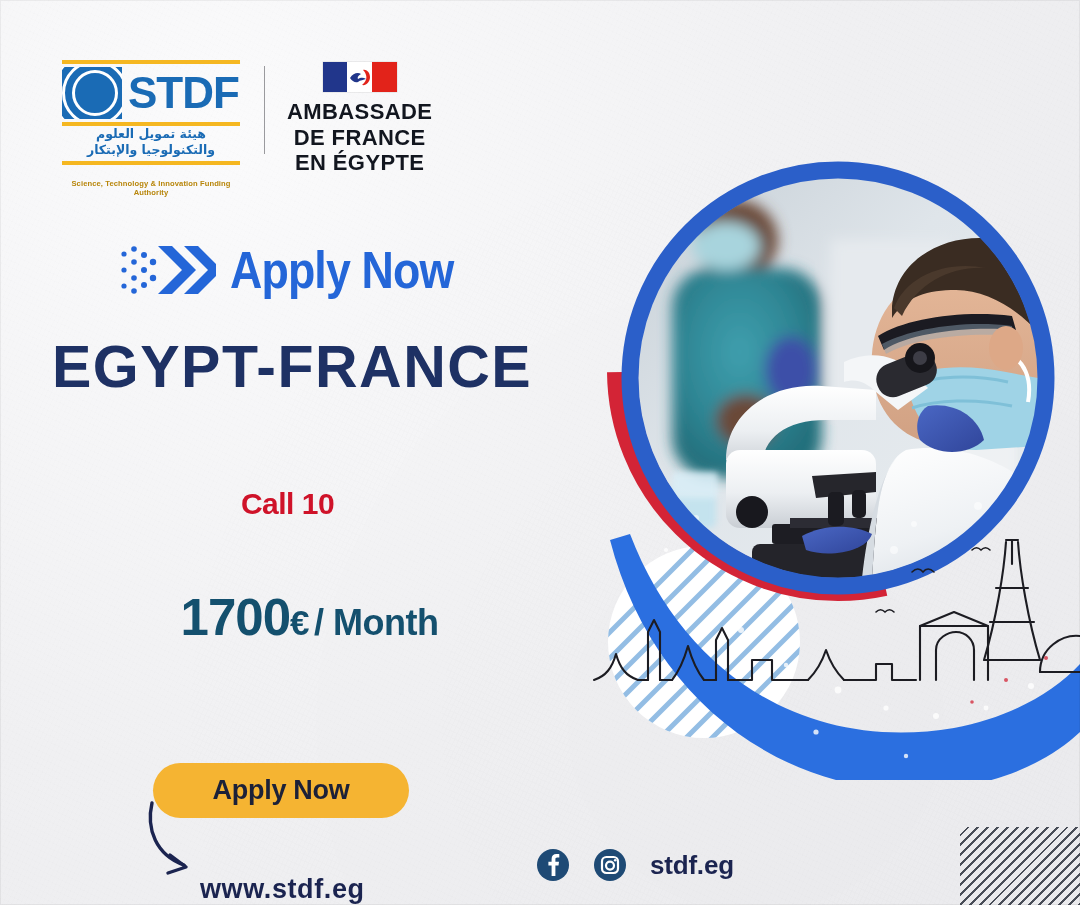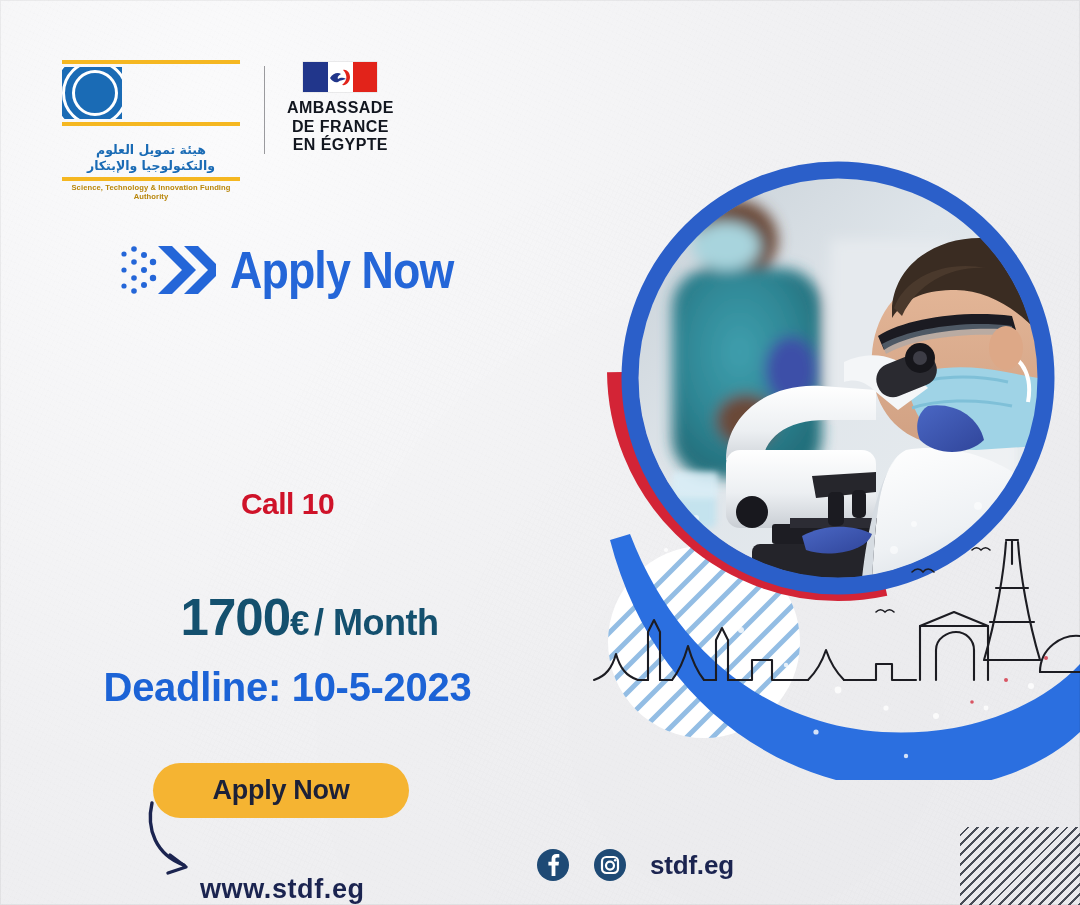--- a/index.html
+++ b/index.html
@@ -49,46 +49,46 @@
   .stdf-mark .a4{ width:106px; height:106px; right:-26px;}
   .stdf-word{
     font-family:"Liberation Sans", sans-serif;
     font-size:44px; font-weight:bold; color:#1a6bb5; letter-spacing:-1px;
     line-height:.95;
   }
   .stdf-rule{ height:4px; background:#f5b721; margin-top:3px; }
   .stdf-rule.top{ margin:0 0 3px 0; }
   .stdf-ar{
     direction:rtl; text-align:center; color:#1a6bb5; font-weight:bold;
-    font-size:12.5px; line-height:1.25; padding:16px 0 1px;
+    font-size:12.5px; line-height:1.25; padding:0 0 1px;
     font-family:"DejaVu Sans", sans-serif;
   }
   .stdf-en{
     text-align:center; color:#b8860b; font-weight:bold; font-size:7.6px;
-    letter-spacing:.1px; padding-top:2px;
+    letter-spacing:.1px; padding-top:14px;
   }
 
   .logo-divider{
     width:1px; height:88px; background:#9a9a9e; margin:6px 22px 0 24px;
   }
 
   .fr-logo{ padding-top:2px; }
   .fr-flag{
     width:74px; height:30px; display:flex; margin:0 auto 7px auto; position:relative;
     box-shadow:0 0 0 .5px rgba(0,0,0,.12);
   }
   .fr-flag .b{ flex:1; background:#21368b; }
   .fr-flag .w{ flex:1; background:#ffffff; position:relative; }
   .fr-flag .r{ flex:1; background:#e2231a; }
   .fr-flag .marianne{
     position:absolute; left:50%; top:50%; transform:translate(-50%,-50%);
     width:26px; height:22px;
   }
   .fr-text{
-    color:#12161f; font-weight:bold; font-size:16px; line-height:1.16;
+    color:#12161f; font-weight:bold; font-size:22px; line-height:1.16;
     letter-spacing:.4px; text-align:center; white-space:nowrap;
   }
 
   
   .apply-kicker{
     position:absolute; left:120px; top:240px; display:flex; align-items:center; gap:14px;
   }
   .chev-group{ display:flex; align-items:center; gap:2px; }
   .apply-text{
     font-family:"Liberation Sans", sans-serif;
@@ -166,20 +166,21 @@
 
     <div class="stdf-logo">
       <div class="stdf-rule top"></div>
       <div class="stdf-top">
         <div class="stdf-mark">
           <span class="arc a1"></span>
           <span class="arc a2"></span>
           <span class="arc a3"></span>
           <span class="arc a4"></span>
         </div>
+        <div class="stdf-word">STDF</div>
       </div>
       <div class="stdf-rule"></div>
       <div class="stdf-ar">هيئة تمويل العلوم والتكنولوجيا والإبتكار</div>
       <div class="stdf-rule"></div>
       <div class="stdf-en">Science, Technology &amp; Innovation Funding Authority</div>
     </div>
 
     <div class="logo-divider"></div>
 
     <div class="fr-logo">
@@ -416,28 +417,28 @@
           <circle cx="33" cy="18" r="3.2"></circle>
             <circle cx="33" cy="34" r="3.2"></circle>
           <path d="M38 2 L62 26 L38 50 L52 50 L76 26 L52 2 Z"></path>
           <path d="M64 2 L88 26 L64 50 L78 50 L102 26 L78 2 Z"></path>
         </g>
       </svg>
     </span>
     <span class="apply-text">Apply Now</span>
   </div>
 
+  <div id="headline">EGYPT-FRANCE</div>
   <div id="call">Call 10</div>
 
   <div id="price">
     <span class="amount">1700</span><span class="euro">€</span>
     <span class="per">/ Month</span>
   </div>
 
-  <div id="deadline">Deadline: 10-5-2023</div>
 
   <button id="apply-btn">Apply Now</button>
 
   <svg id="arrow-curve" viewBox="0 0 110 85">
     <path d="M12 8 C6 34 16 60 44 70" fill="none" stroke="#1b2450" stroke-width="3.4" stroke-linecap="round"></path>
     <path d="M30 60 L46 72 L28 78" fill="none" stroke="#1b2450" stroke-width="3.4" stroke-linecap="round" stroke-linejoin="round"></path>
   </svg>
 
   <div id="website">www.stdf.eg</div>
 

